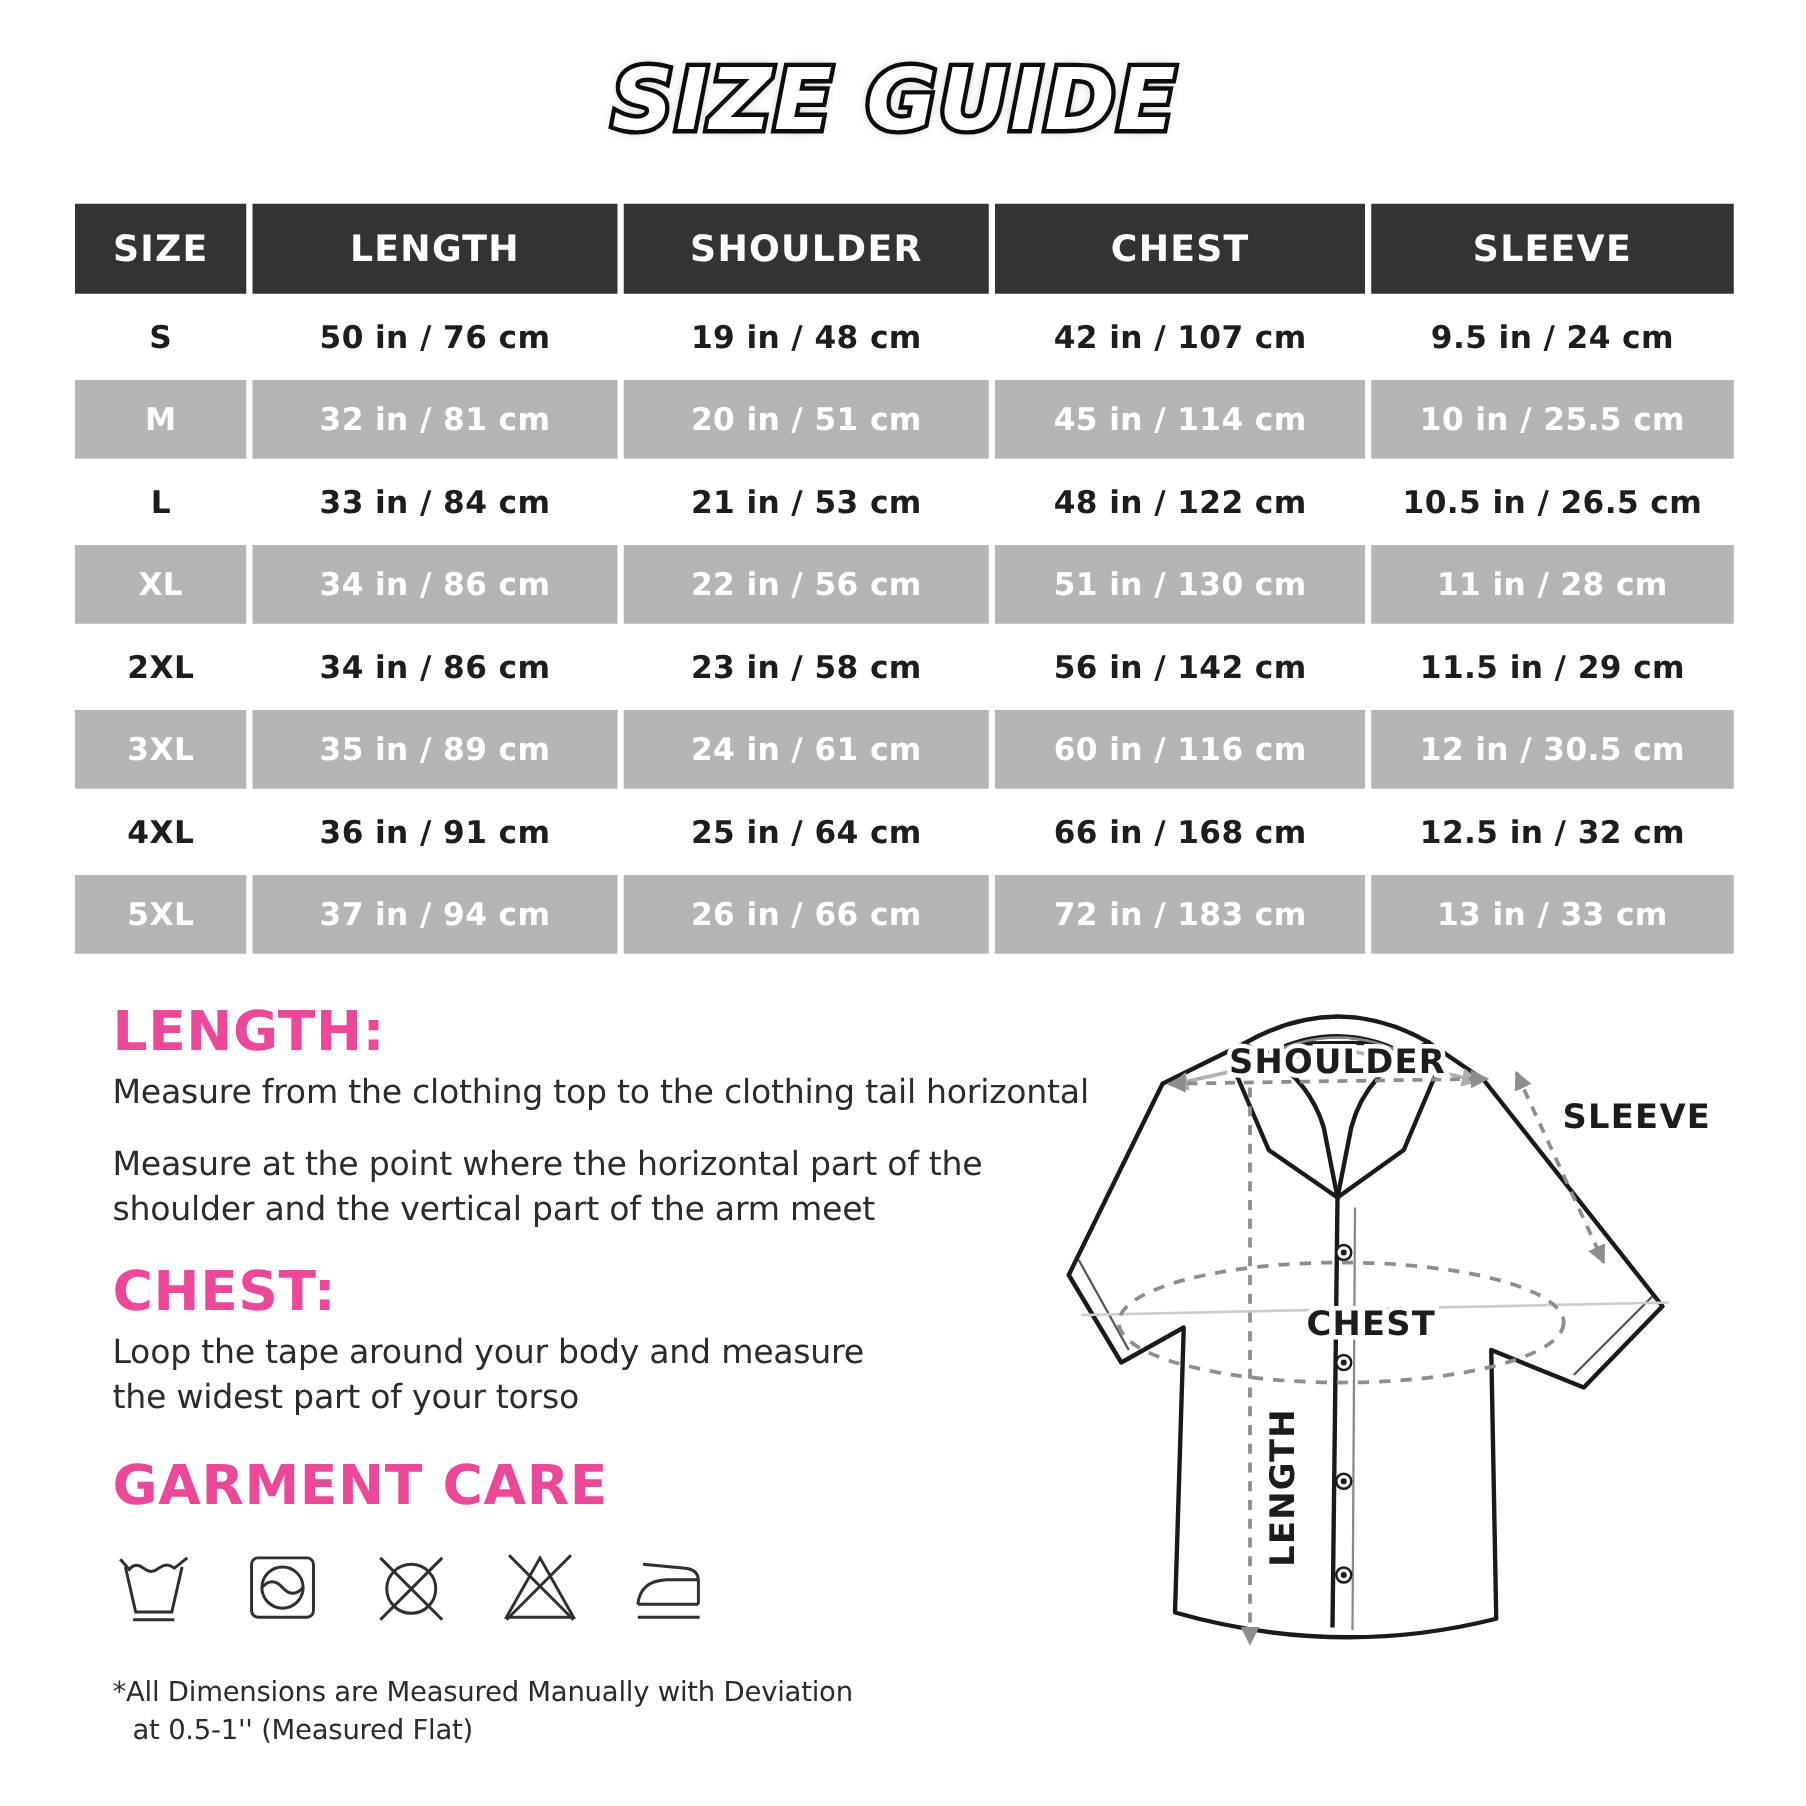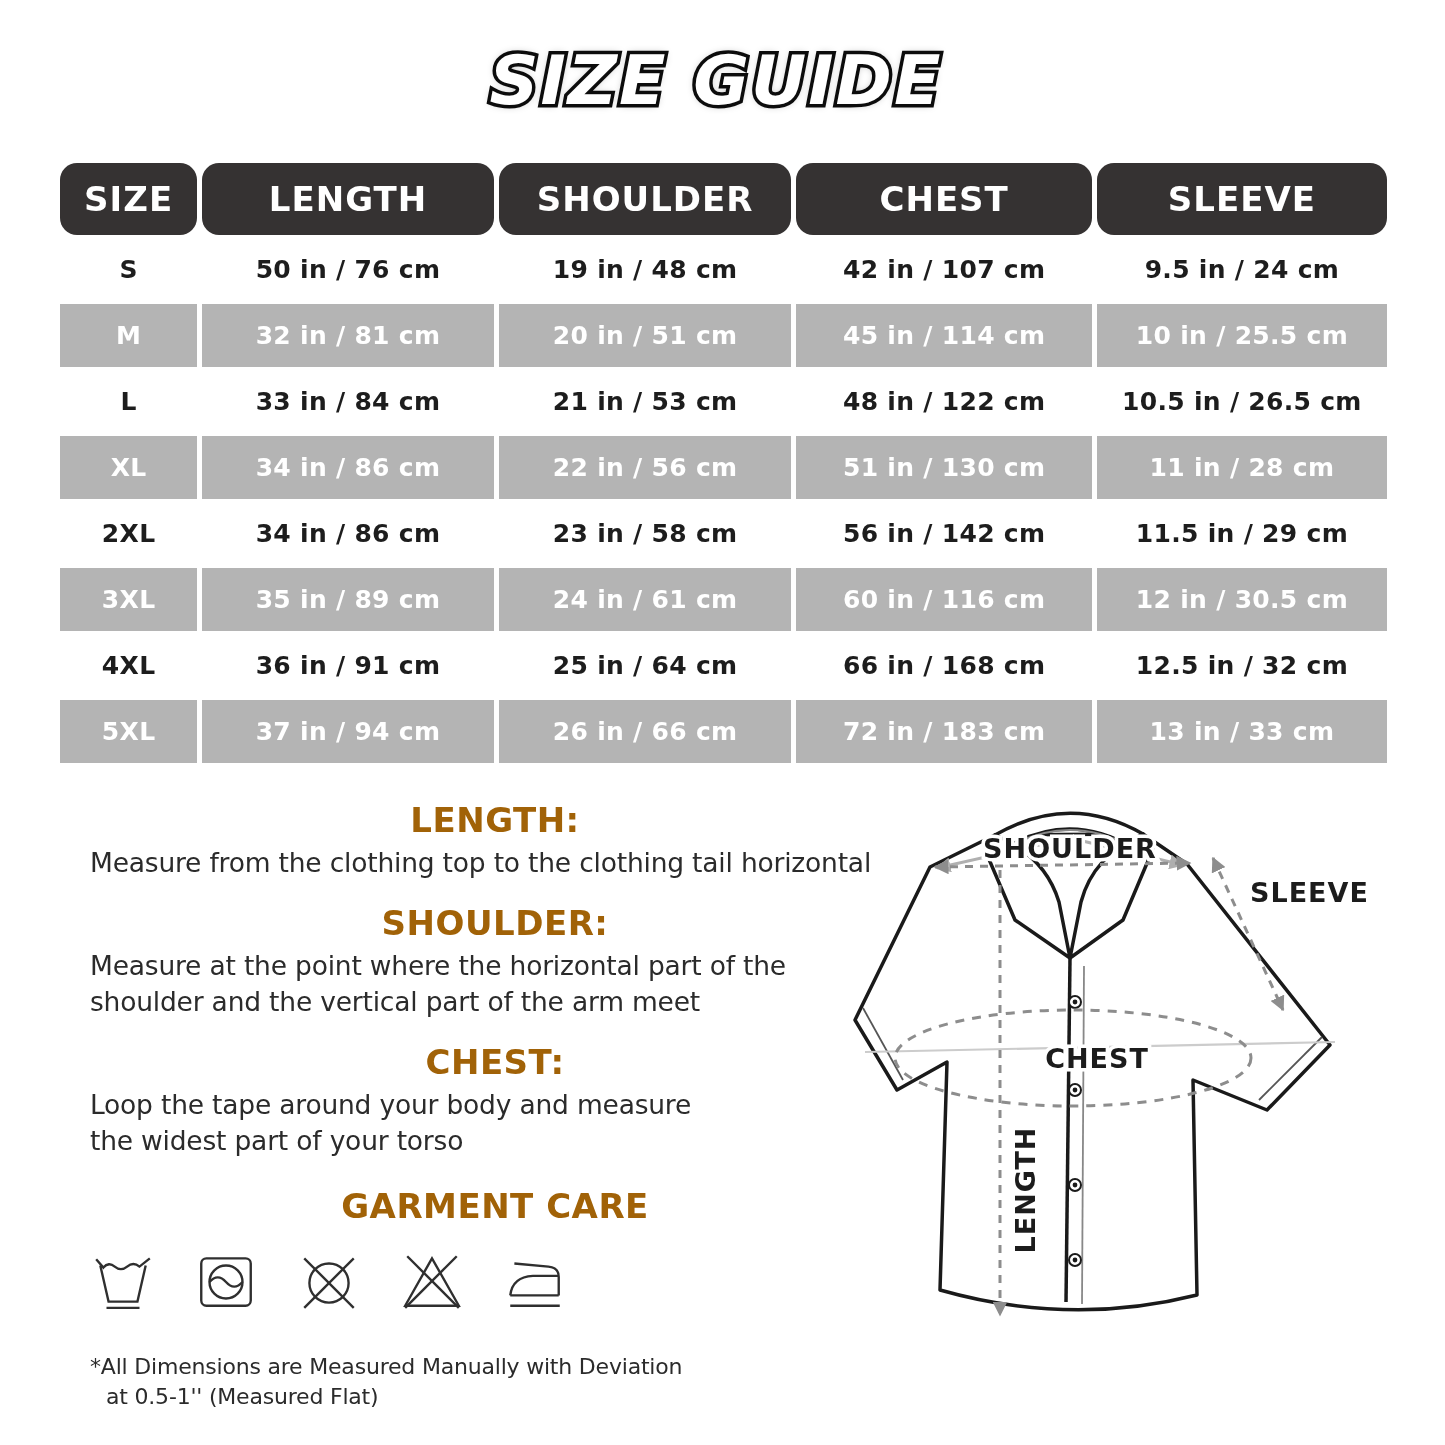--- a/index.html
+++ b/index.html
@@ -12,30 +12,30 @@
   .title{grid-area:1/1;font-size:68px;font-weight:bold;font-style:italic;letter-spacing:2px;line-height:1.1;white-space:nowrap;}
   .title.stroke{color:#fff;-webkit-text-stroke:7px #0c0c0c;text-shadow:0 0 9px rgba(0,0,0,.38),0 0 3px rgba(0,0,0,.45);}
   .title.fill{color:#fff;}
   
   table.size-table{
     position:absolute;left:55px;top:160px;width:1337px;
     border-collapse:separate;border-spacing:5px 3px;table-layout:fixed;
   }
   table.size-table th{
     background:var(--header-bg,#353232);color:var(--header-text,#fff);
-    font-size:34px;font-weight:bold;height:70px;text-align:center;letter-spacing:1px;border-radius:17px;
+    font-size:29px;font-weight:bold;height:70px;text-align:center;letter-spacing:1px;
   }
   table.size-table td{
     font-size:25px;font-weight:bold;height:61px;text-align:center;
     color:var(--row-text,#1d1d1d);background:#fff;letter-spacing:.3px;
   }
   table.size-table tr.alt td{background:var(--row-alt-bg,#b4b4b4);color:var(--row-alt-text,#fff);}
   
   .info{position:absolute;left:90px;top:800px;width:810px;}
-  .info h3{margin:0 0 5px 0;font-size:34px;font-weight:bold;color:#a16207;letter-spacing:.5px;text-align:center;}
+  .info h3{margin:0 0 5px 0;font-size:44px;font-weight:bold;color:#ec4899;letter-spacing:.5px;}
   .info .def{margin-bottom:21px;}
   .info .line{font-size:26.5px;line-height:1.38;color:#2b2b2b;letter-spacing:-.2px;}
   .care-title{margin-top:26px !important;}
   .care-icons{display:flex;align-items:flex-end;gap:37px;margin-top:16px;height:72px;}
   .care-icons svg{width:66px;height:66px;flex:0 0 auto;}
   .care-icons path,.care-icons circle,.care-icons rect,.care-icons line{
     fill:none;stroke:#2f2f2f;stroke-width:2.3;stroke-linejoin:miter;
   }
   .footnote{margin-top:38px;}
   .footnote .line{font-size:22px;color:#2b2b2b;}
@@ -133,21 +133,20 @@
   </table>
 
   <div class="info">
 
     <div class="def">
       <h3>LENGTH:</h3>
       <div class="line">Measure from the clothing top to the clothing tail horizontal</div>
     </div>
 
     <div class="def">
-      <h3>SHOULDER:</h3>
       <div class="line">Measure at the point where the horizontal part of the</div>
       <div class="line">shoulder and the vertical part of the arm meet</div>
     </div>
 
     <div class="def">
       <h3>CHEST:</h3>
       <div class="line">Loop the tape around your body and measure</div>
       <div class="line">the widest part of your torso</div>
     </div>
 

